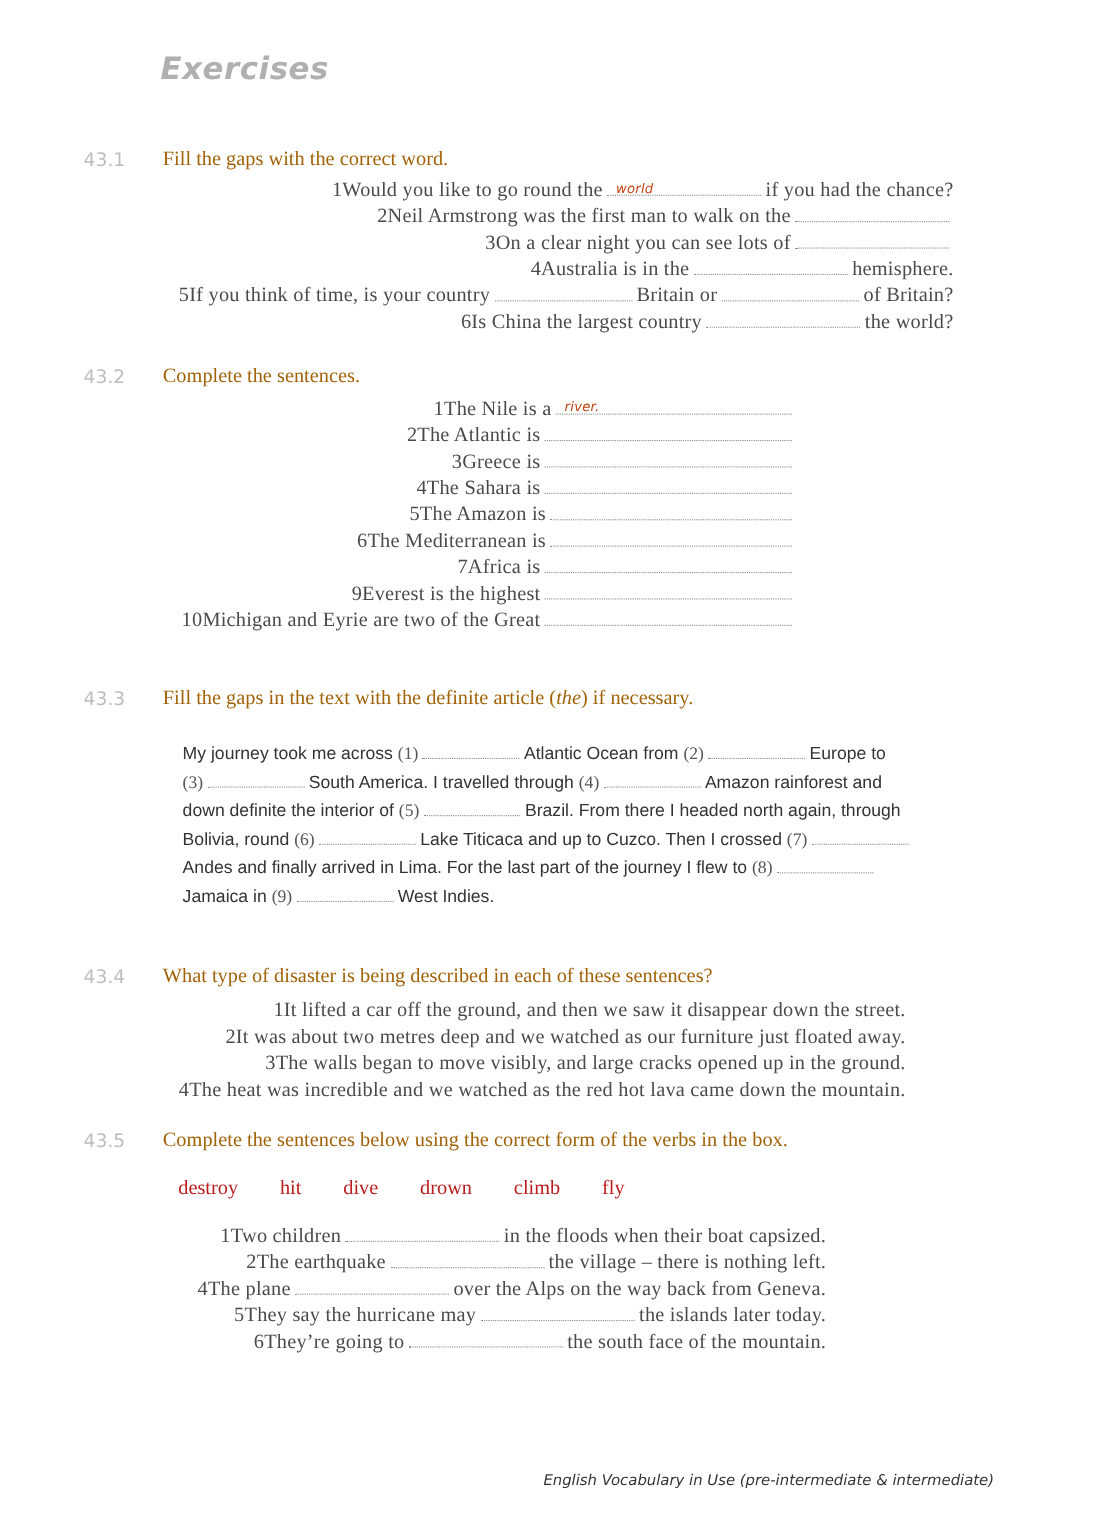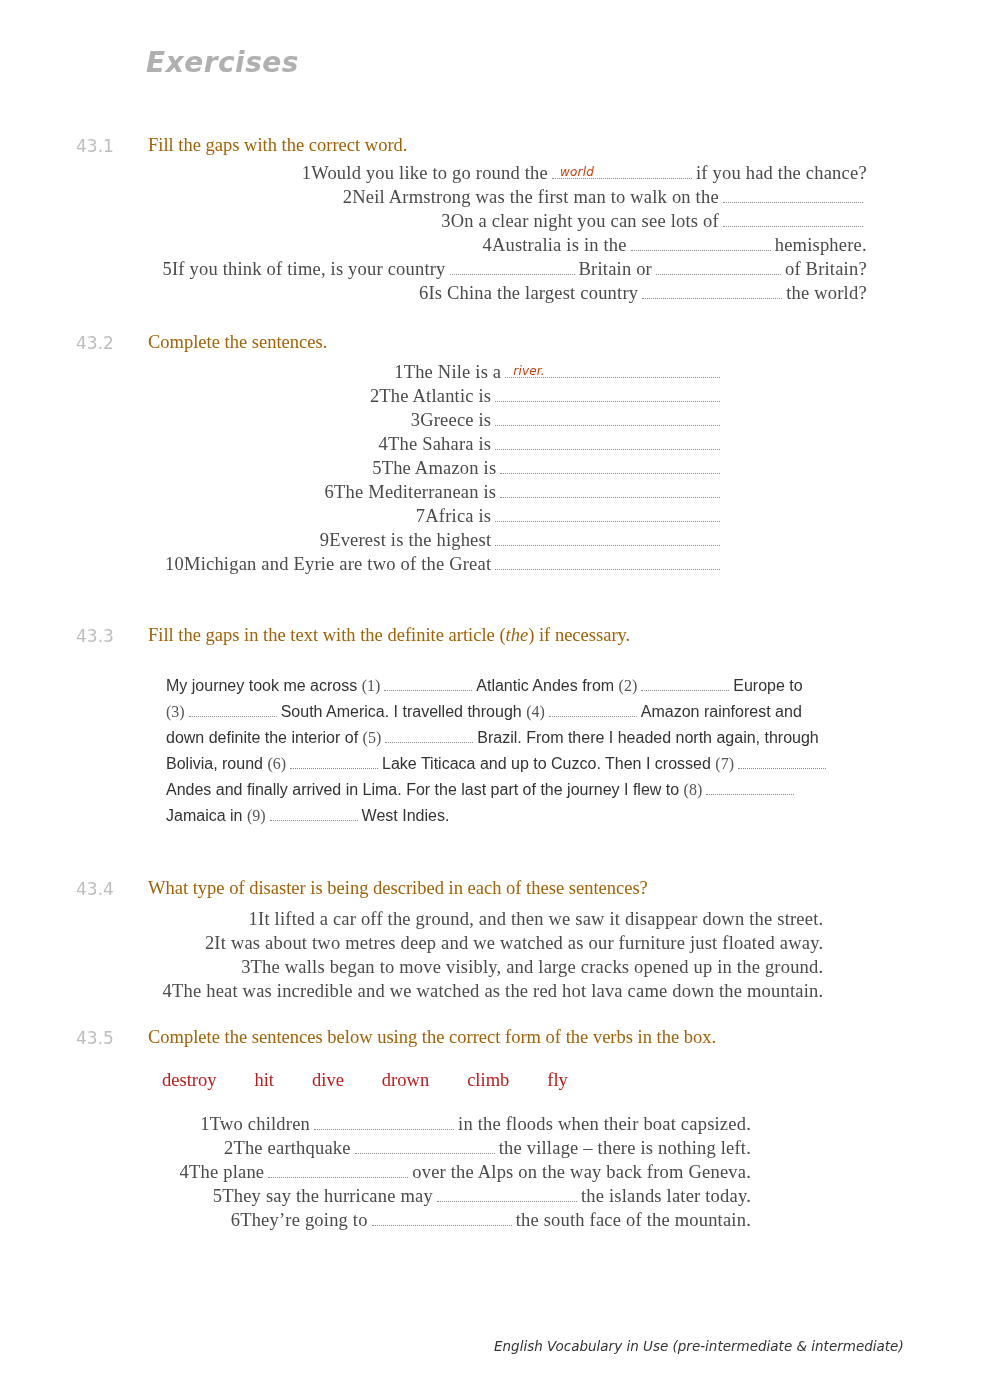--- a/index.html
+++ b/index.html
@@ -106,21 +106,21 @@
     <div class="item"><span class="n">7</span><span>Africa is</span><span class="gap" style="width:225px;"></span></div>
     <div class="item"><span class="n">9</span><span>Everest is the highest</span><span class="gap" style="width:225px;"></span></div>
     <div class="item"><span class="n wide">10</span><span>Michigan and Eyrie are two of the Great</span><span class="gap" style="width:225px;"></span></div>
   </div>
 </div>
 
 <div class="ex" style="top:626px;">
   <div class="ex-num">43.3</div>
   <div class="ex-instr"><span>Fill the gaps in the text with the definite article (</span><i>the</i><span>) if necessary.</span></div>
   <div class="prose" style="top:47px;">
-    <div><span>My journey took me across</span> <span class="pn">(1)</span><span class="gap" style="width:88px;"></span><span>Atlantic Andes from</span> <span class="pn">(2)</span><span class="gap" style="width:88px;"></span><span>Europe to</span></div>
+    <div><span>My journey took me across</span> <span class="pn">(1)</span><span class="gap" style="width:88px;"></span><span>Atlantic Ocean from</span> <span class="pn">(2)</span><span class="gap" style="width:88px;"></span><span>Europe to</span></div>
     <div><span class="pn">(3)</span><span class="gap" style="width:88px;"></span><span>South America. I travelled through</span> <span class="pn">(4)</span><span class="gap" style="width:88px;"></span><span>Amazon rainforest and</span></div>
     <div><span>down definite the interior of</span> <span class="pn">(5)</span><span class="gap" style="width:88px;"></span><span>Brazil. From there I headed north again, through</span></div>
     <div><span>Bolivia, round</span> <span class="pn">(6)</span><span class="gap" style="width:88px;"></span><span>Lake Titicaca and up to Cuzco. Then I crossed</span> <span class="pn">(7)</span><span class="gap" style="width:88px;"></span></div>
     <div><span>Andes and finally arrived in Lima. For the last part of the journey I flew to</span> <span class="pn">(8)</span><span class="gap" style="width:88px;"></span></div>
     <div><span>Jamaica in</span> <span class="pn">(9)</span><span class="gap" style="width:88px;"></span><span>West Indies.</span></div>
   </div>
 </div>
 
 <div class="ex" style="top:879px;">
   <div class="ex-num">43.4</div>

